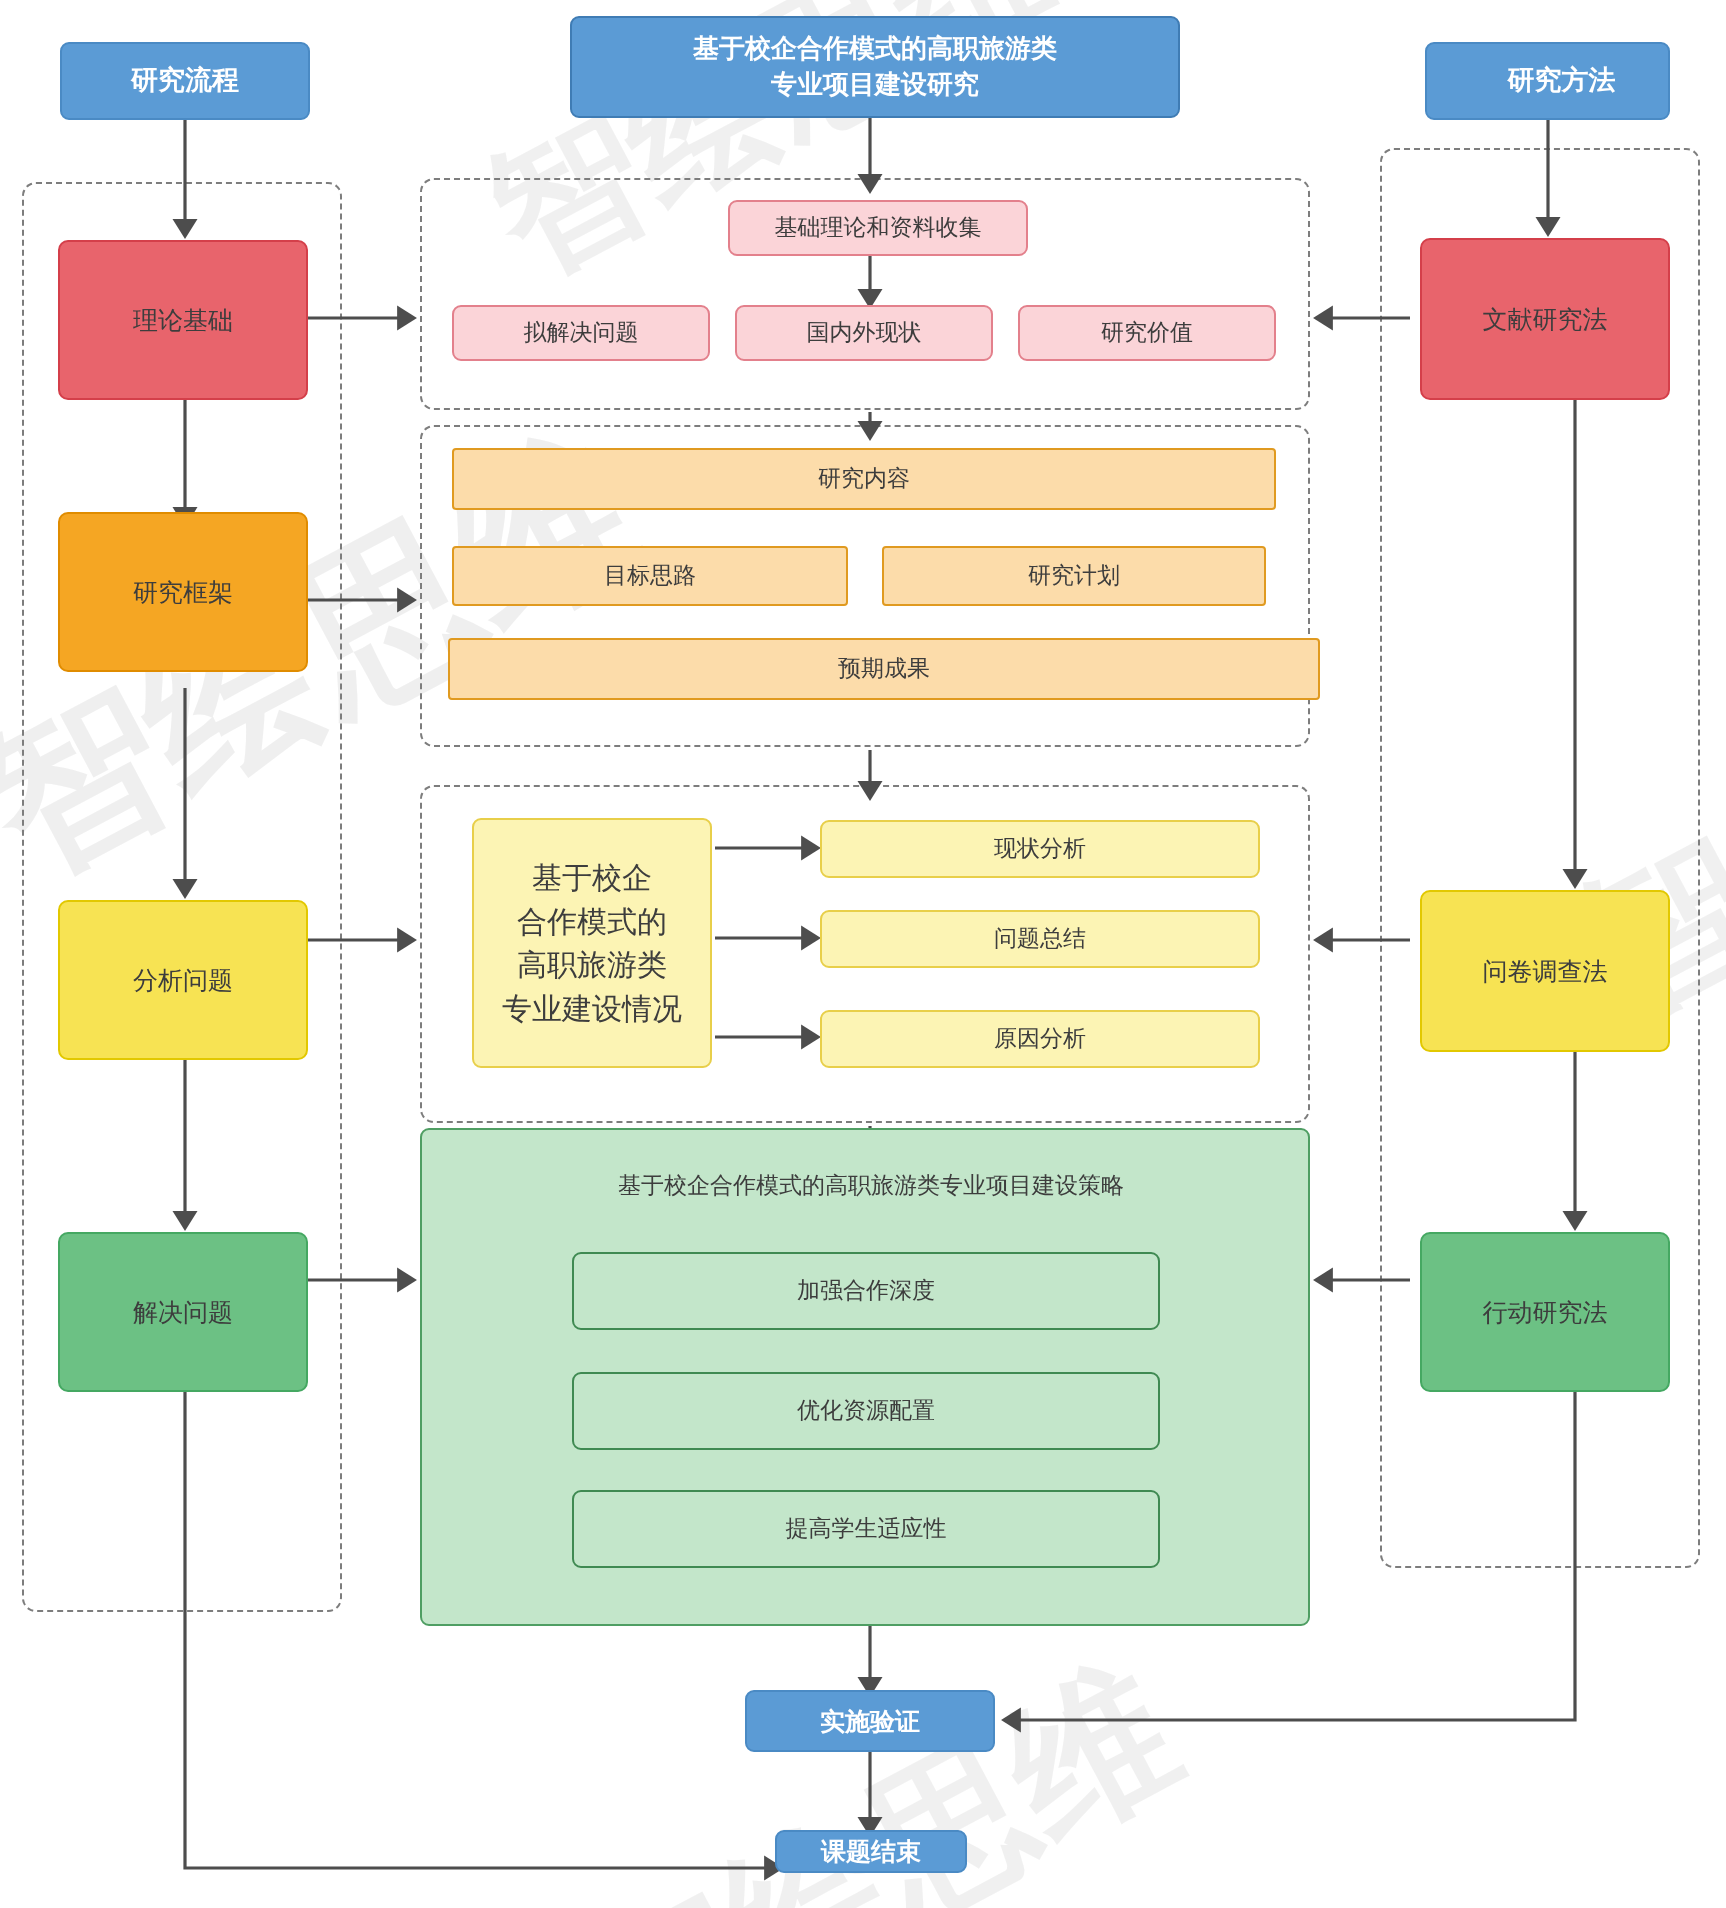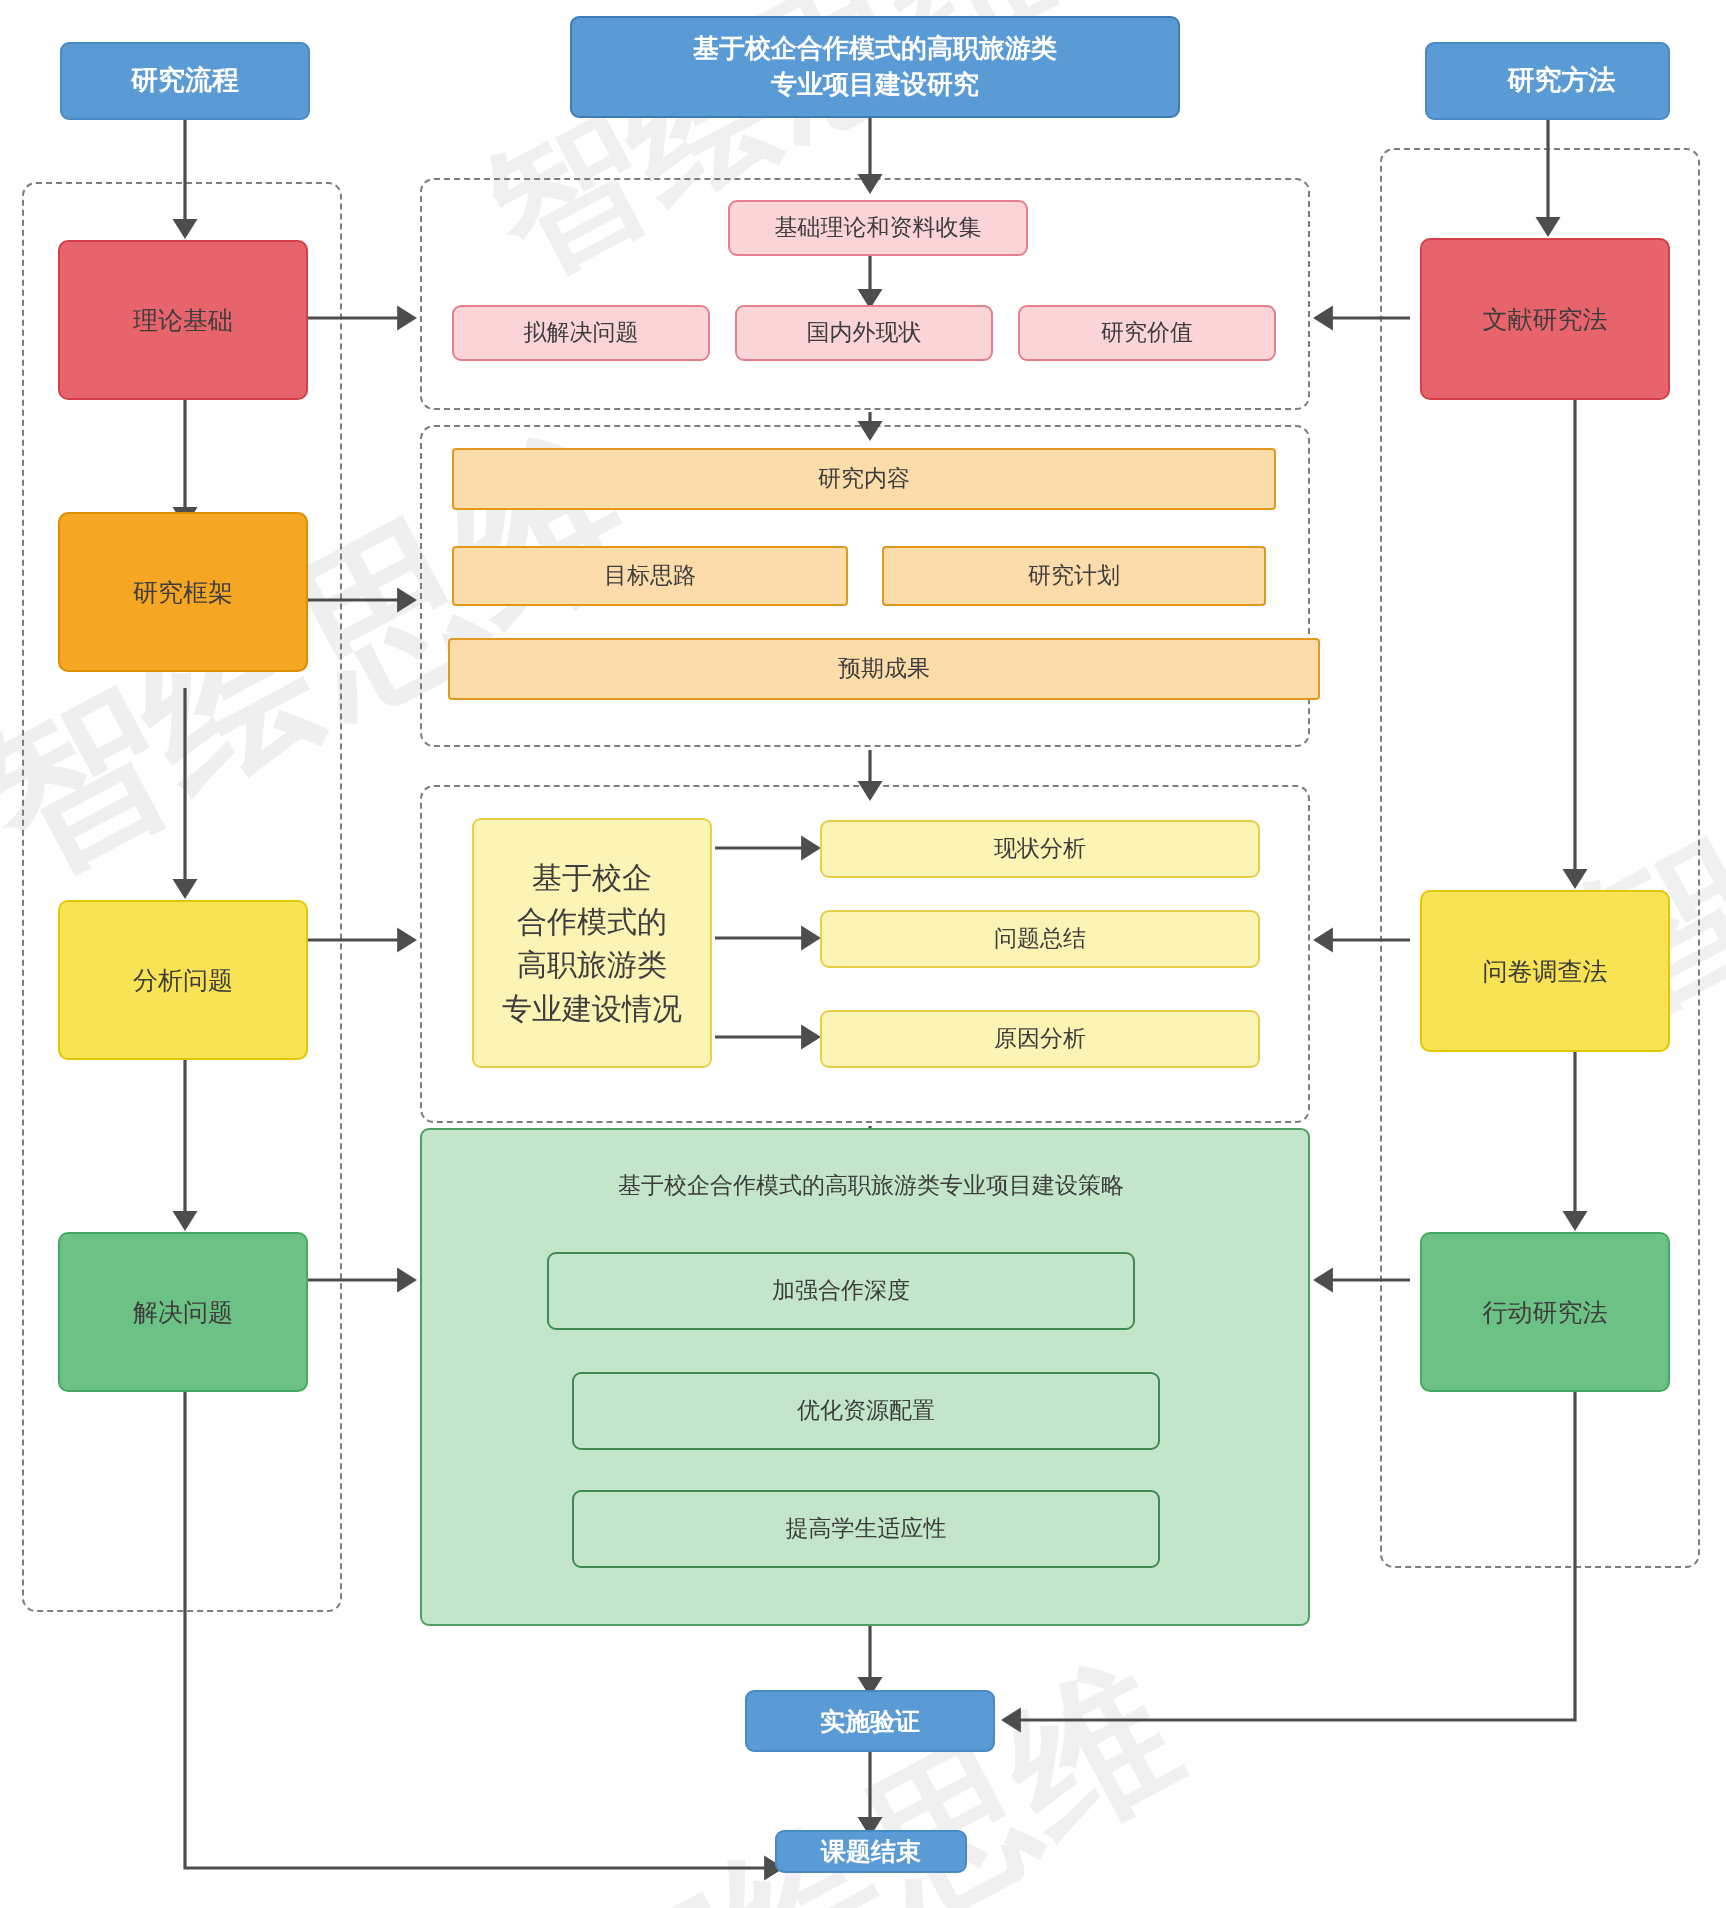--- a/index.html
+++ b/index.html
@@ -243,20 +243,20 @@
 合作模式的
 高职旅游类
 专业建设情况</div>
   <div class="node yellowsoft" style="left:820px; top:820px; width:440px; height:58px;">现状分析</div>
   <div class="node yellowsoft" style="left:820px; top:910px; width:440px; height:58px;">问题总结</div>
   <div class="node yellowsoft" style="left:820px; top:1010px; width:440px; height:58px;">原因分析</div>
 
   <div class="node greensoftpanel" style="left:420px; top:1128px; width:890px; height:498px;">
     <div class="panel-title" style="top:40px;">基于校企合作模式的高职旅游类专业项目建设策略</div>
   </div>
-  <div class="node greensoft" style="left:547px; top:1252px; width:588px; height:78px;text-align:center;">加强合作深度</div>
+  <div class="node greensoft" style="left:572px; top:1252px; width:588px; height:78px;text-align:center;">加强合作深度</div>
   <div class="node greensoft" style="left:572px; top:1372px; width:588px; height:78px;">优化资源配置</div>
   <div class="node greensoft" style="left:572px; top:1490px; width:588px; height:78px;">提高学生适应性</div>
 
   <div class="node header" style="left:745px; top:1690px; width:250px; height:62px; font-size:25px;">实施验证</div>
   <div class="node header" style="left:775px; top:1830px; width:192px; height:43px; font-size:25px;">课题结束</div>
 
 </div>
 
 </body></html>

